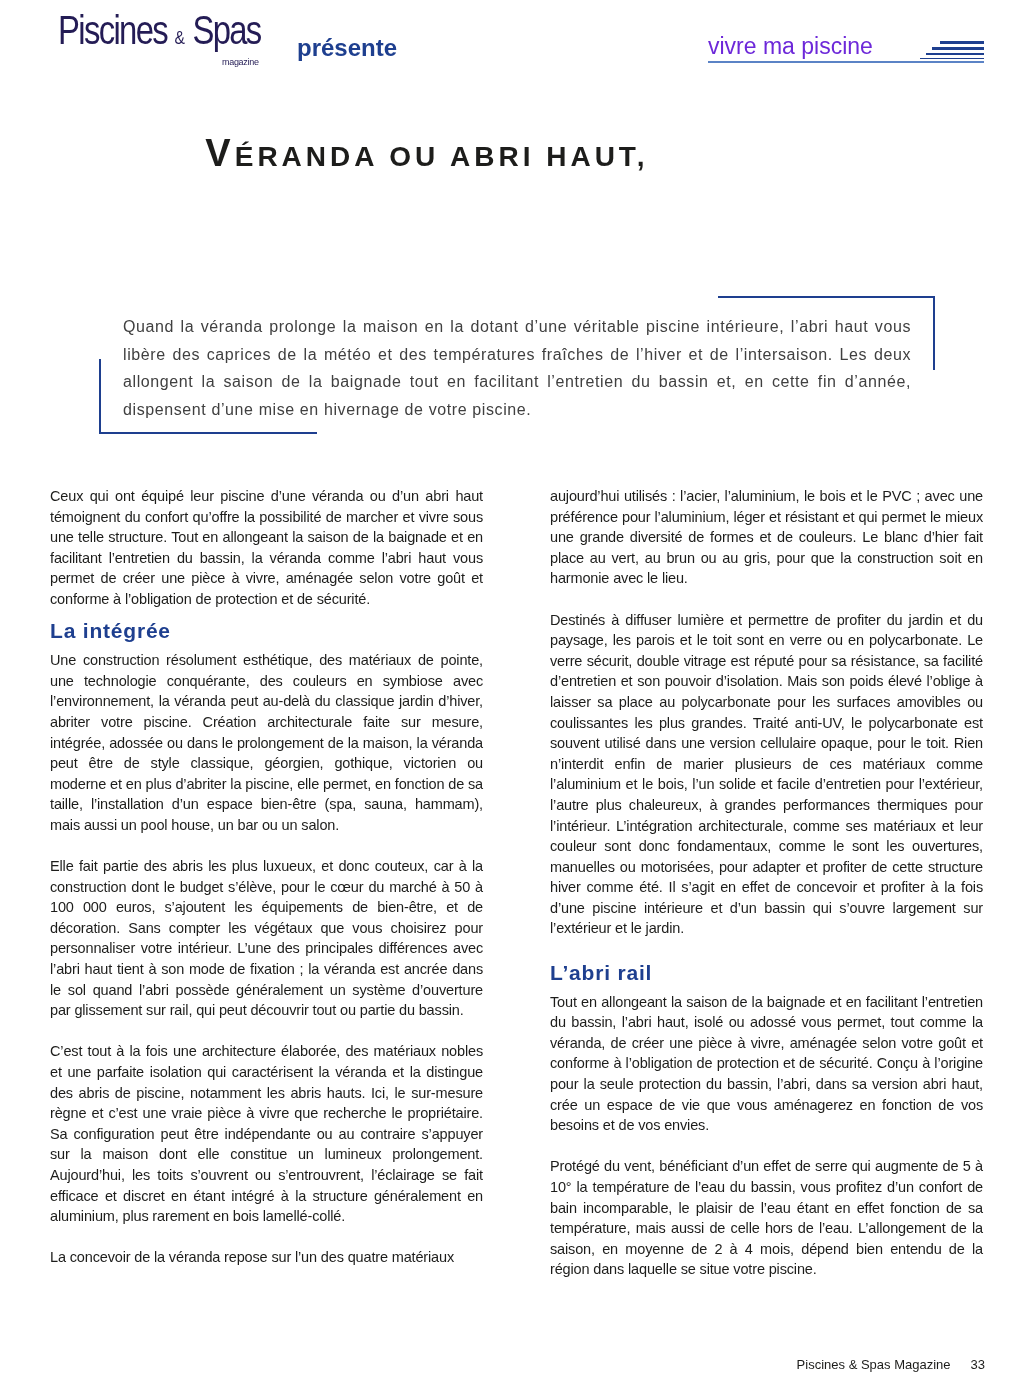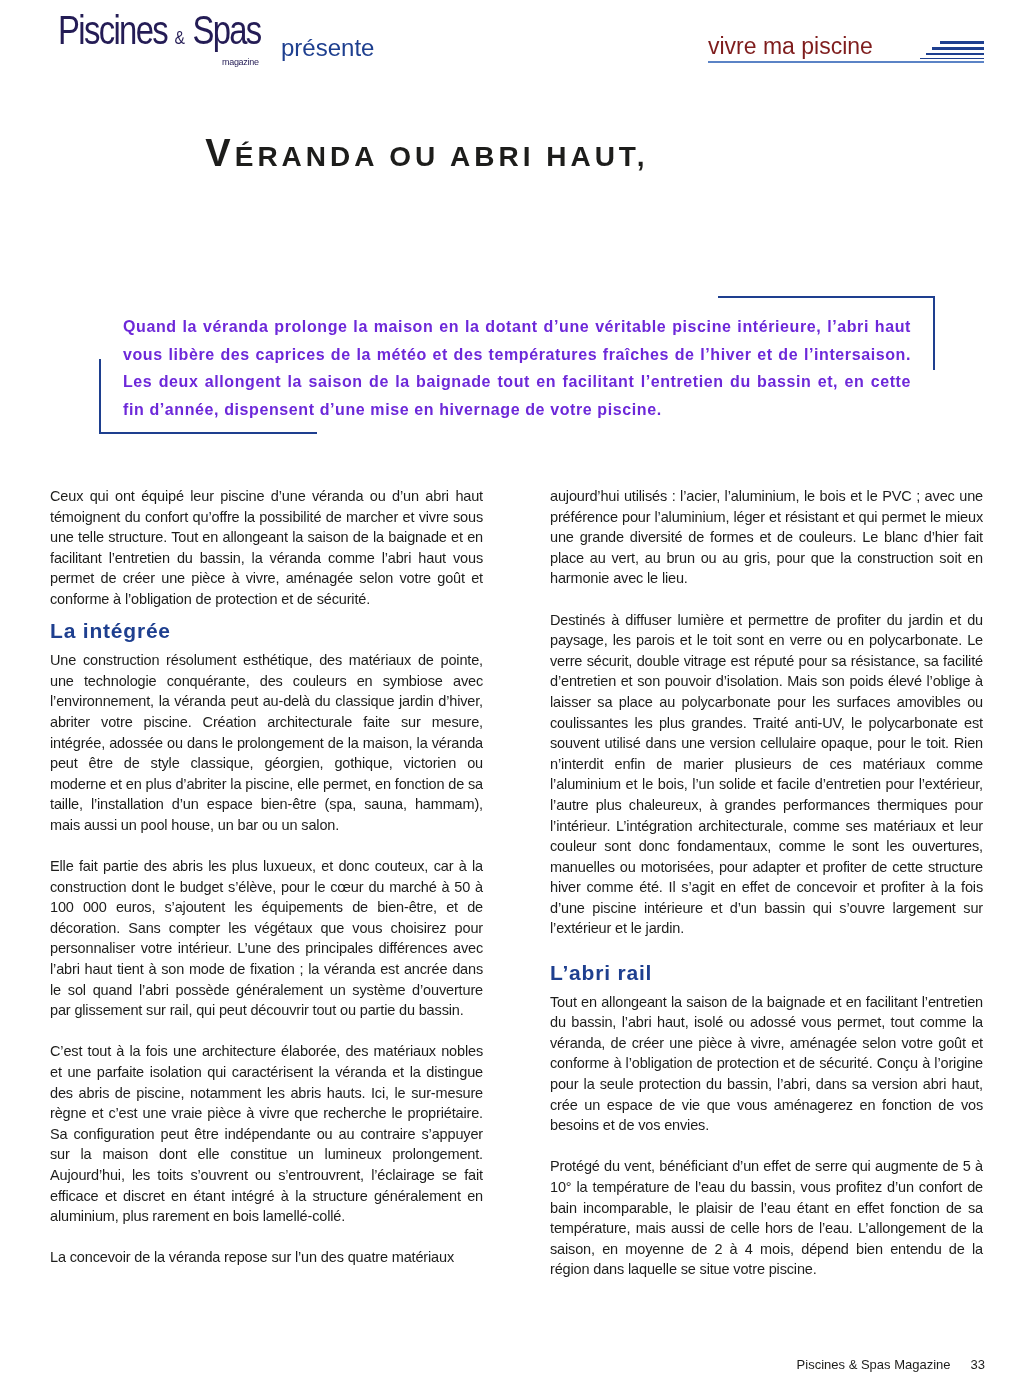--- a/index.html
+++ b/index.html
@@ -2,35 +2,35 @@
 <html><head>
 <meta charset="utf-8">
 <style>
   html, body { margin: 0; padding: 0; background: #ffffff; }
   body { width: 1033px; height: 1387px; position: relative; overflow: hidden; font-family: "Liberation Sans", sans-serif; color: #1d1d1b; }
 
   .brand { position: absolute; left: 58px; top: 6px; height: 60px; }
   .brand-name { position: absolute; left: 0; top: 0; font-family: "Liberation Sans", sans-serif; font-size: 40px; color: #241c55; letter-spacing: -2px; transform: scaleX(0.82); transform-origin: left top; white-space: nowrap; line-height: 48px; }
   .brand-name .amp { font-size: 19px; letter-spacing: 0; }
   .brand-sub { position: absolute; left: 164px; top: 51px; font-size: 9px; color: #241c55; letter-spacing: -0.3px; line-height: 10px; }
-  .presents { position: absolute; left: 281px; top: 33px; font-size: 24px; font-weight: normal; color: #1e3f8f; line-height: 30px; }
+  .presents { position: absolute; left: 297px; top: 33px; font-size: 24px; font-weight: bold; color: #1e3f8f; line-height: 30px; }
 
   .section-tag { position: absolute; left: 708px; top: 32px; width: 276px; height: 30px; }
-  .section-tag-label { position: absolute; left: 0; top: 0; font-size: 23px; color: #7f1d1d; line-height: 28px; }
+  .section-tag-label { position: absolute; left: 0; top: 0; font-size: 23px; color: #6d28d9; line-height: 28px; }
   .section-tag-underline { position: absolute; left: 0; top: 29px; width: 276px; height: 1.5px; background: #5b83c6; }
   .stripes { position: absolute; left: 212px; top: 8px; width: 64px; height: 20px; }
   .stripes span { position: absolute; right: 0; background: #1e3f8f; }
 
   .title { position: absolute; left: 0; width: 854px; top: 124px; text-align: center; font-weight: bold; color: #1d1d1b; letter-spacing: 4px; }
   .title-line { display: block; line-height: 58px; font-size: 28px; }
   .title-line .cap { font-size: 38px; }
 
   .lede-frame-tr { position: absolute; left: 718px; top: 296px; width: 215px; height: 72px; border-top: 2px solid #1e3f8f; border-right: 2px solid #1e3f8f; }
   .lede-frame-bl { position: absolute; left: 99px; top: 359px; width: 216px; height: 73px; border-left: 2px solid #1e3f8f; border-bottom: 2px solid #1e3f8f; }
-  .lede { position: absolute; left: 123px; top: 313px; width: 788px; font-size: 16px; font-weight: bold; line-height: 27.5px; text-align: justify; letter-spacing: 0.6px; color: #6d28d9; }
+  .lede { position: absolute; left: 123px; top: 313px; width: 788px; font-size: 16px; font-weight: normal; line-height: 27.5px; text-align: justify; letter-spacing: 0.6px; color: #404040; }
 
   .col { position: absolute; width: 433px; font-size: 14.5px; line-height: 20.6px; text-align: justify; color: #1d1d1b; letter-spacing: -0.15px; }
   .col p { margin: 0 0 20.6px 0; }
   .col-left { left: 50px; top: 486px; }
   .col-right { left: 550px; top: 486px; }
   .h2 { font-size: 21px; font-weight: bold; color: #1e3f8f; line-height: 26px; letter-spacing: 0.8px; margin: 0 0 6px 0; }
   .h2-left { margin-top: -12px; }
   .h2-right { margin-top: 20px; }
 
   .footer { position: absolute; right: 48px; top: 1356px; font-size: 13px; color: #1d1d1b; line-height: 18px; white-space: nowrap; }

